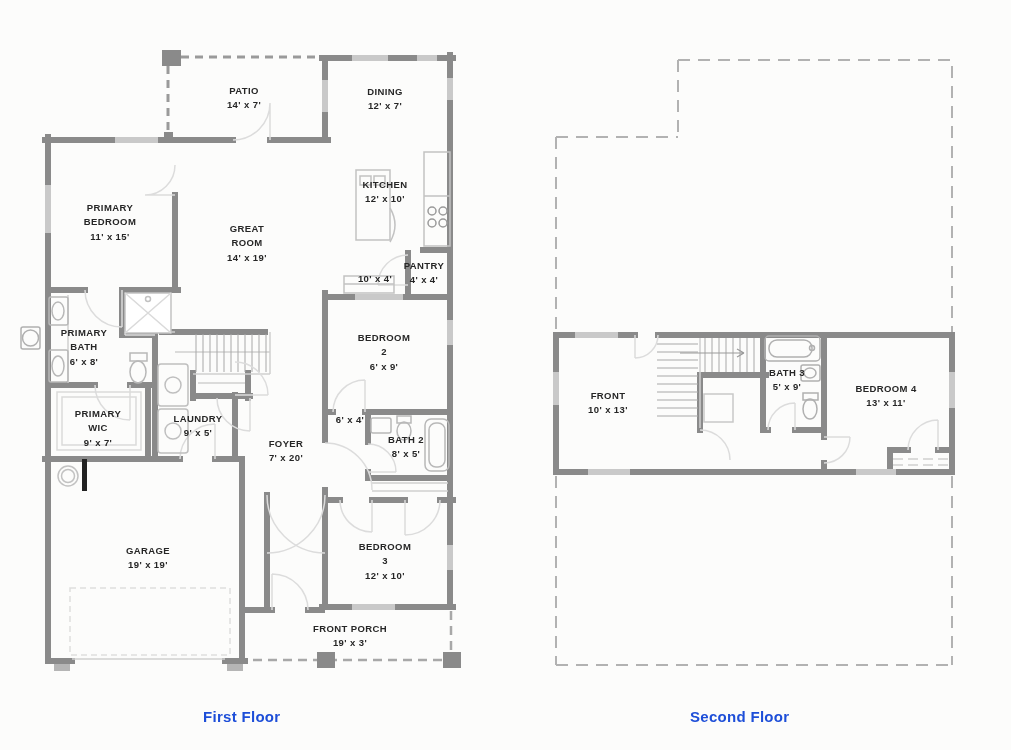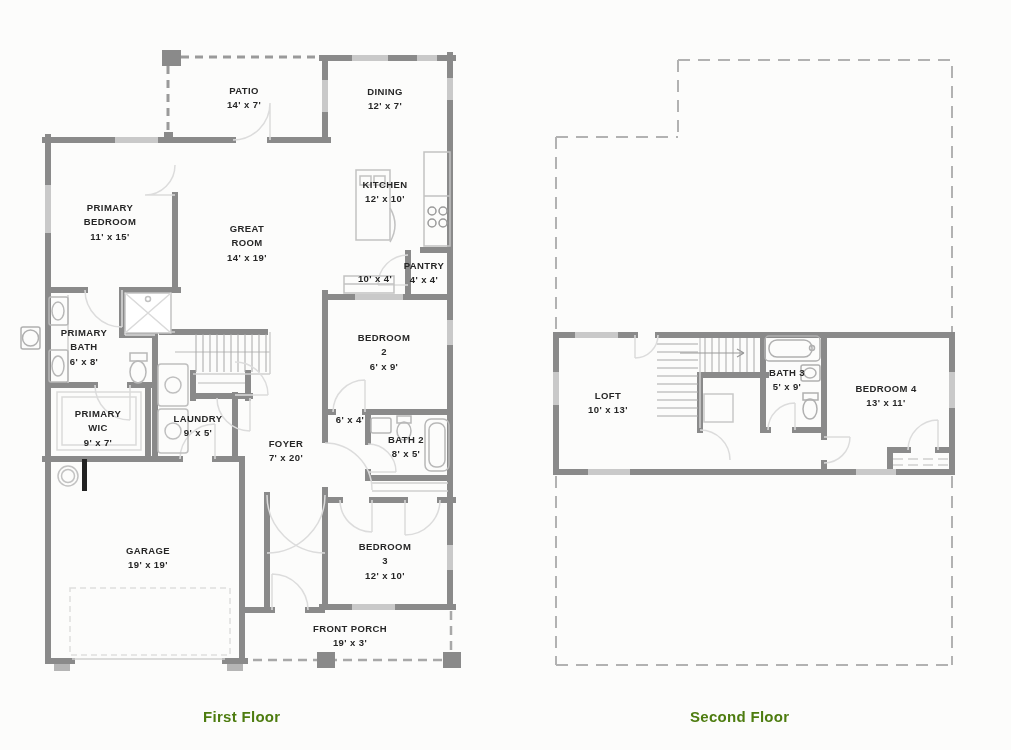--- a/index.html
+++ b/index.html
@@ -3,21 +3,21 @@
 <meta charset="utf-8">
 <style>
   html,body{margin:0;padding:0;}
   body{background:#fcfcfb;font-family:"Liberation Sans",sans-serif;}
   #stage{position:relative;width:1011px;height:750px;background:#fcfcfb;overflow:hidden;}
   #plan-svg{position:absolute;left:0;top:0;}
   .lbl{position:absolute;transform:translate(-50%,-50%);text-align:center;
        color:#262626;font:700 9.5px/1.5 "Liberation Sans",sans-serif;
        letter-spacing:.4px;white-space:pre-line;}
   .lbl .rn,.lbl .rd{display:block;}
-  .cap{position:absolute;color:#4d7c0f;font:600 15px/1 "Liberation Sans",sans-serif;letter-spacing:.3px;}
+  .cap{position:absolute;color:#1d4ed8;font:600 15px/1 "Liberation Sans",sans-serif;letter-spacing:.3px;}
   .wm{position:absolute;left:6px;top:699px;color:#141414;
       font:300 27px/1 "DejaVu Sans",sans-serif;letter-spacing:1px;}
 </style>
 </head>
 <body>
 
 <div id="stage">
 
 <svg id="plan-svg" width="1011" height="750" viewBox="0 0 1011 750">
 
@@ -259,20 +259,20 @@
 <div class="lbl" style="left:286px;top:451px"><span class="rn">FOYER</span><span class="rd">7' x 20'</span></div>
 <div class="lbl" style="left:384px;top:352px"><span class="rn">BEDROOM
 2</span><span class="rd">6' x 9'</span></div>
 <div class="lbl" style="left:350px;top:420px"><span class="rd">6' x 4'</span></div>
 <div class="lbl" style="left:406px;top:447px"><span class="rn">BATH 2</span><span class="rd">8' x 5'</span></div>
 <div class="lbl" style="left:385px;top:561px"><span class="rn">BEDROOM
 3</span><span class="rd">12' x 10'</span></div>
 <div class="lbl" style="left:148px;top:558px"><span class="rn">GARAGE</span><span class="rd">19' x 19'</span></div>
 <div class="lbl" style="left:350px;top:636px"><span class="rn">FRONT PORCH</span><span class="rd">19' x 3'</span></div>
 
-<div class="lbl" style="left:608px;top:403px"><span class="rn">LOFT</span><span class="rd">10' x 13'</span></div>
+<div class="lbl" style="left:608px;top:403px"><span class="rn">FRONT</span><span class="rd">10' x 13'</span></div>
 <div class="lbl" style="left:787px;top:380px"><span class="rn">BATH 3</span><span class="rd">5' x 9'</span></div>
 <div class="lbl" style="left:886px;top:396px"><span class="rn">BEDROOM 4</span><span class="rd">13' x 11'</span></div>
 
 <div class="cap" style="left:203px;top:709px">First Floor</div>
 <div class="cap" style="left:690px;top:709px">Second Floor</div>
 
 </div>
 
 </body></html>

